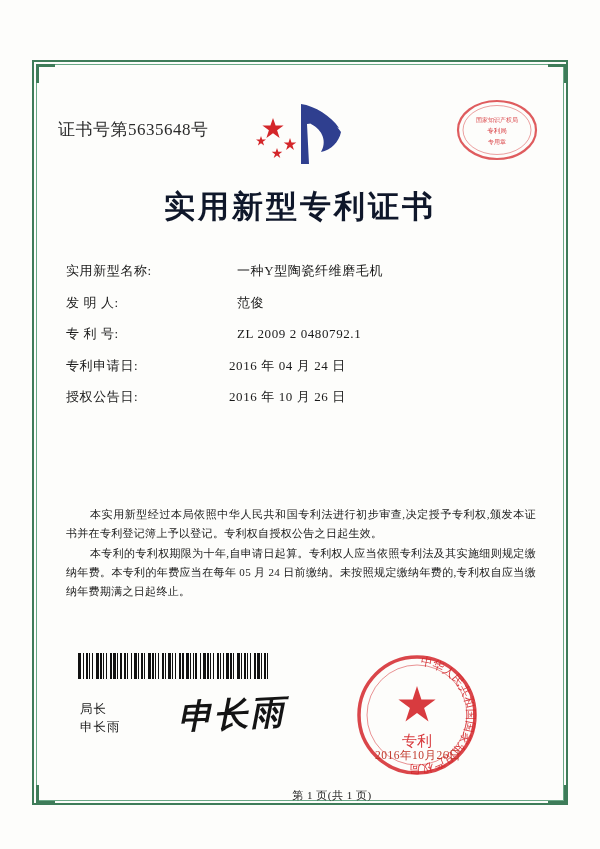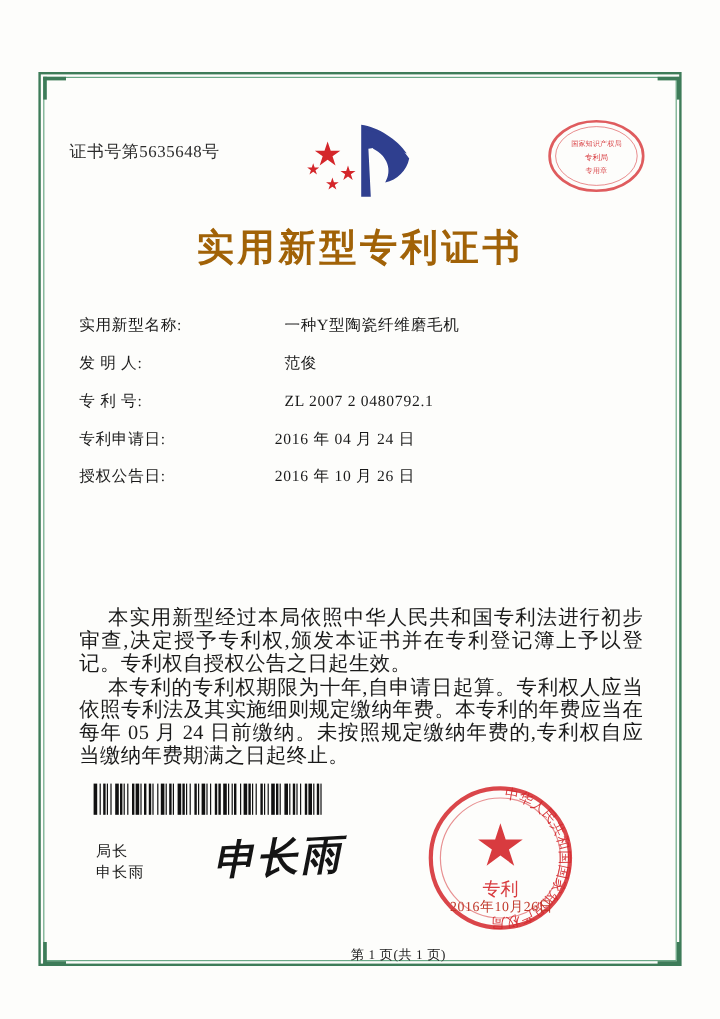--- a/index.html
+++ b/index.html
@@ -51,21 +51,21 @@
   .corner.tl { left: 36px; top: 64px; border-left-width: 3px; border-top-width: 3px; }
   .corner.tr { left: 548px; top: 64px; border-right-width: 3px; border-top-width: 3px; }
   .corner.bl { left: 36px; top: 785px; border-left-width: 3px; border-bottom-width: 3px; }
   .corner.br { left: 548px; top: 785px; border-right-width: 3px; border-bottom-width: 3px; }
 
   
   .cert-no {
     position: absolute;
     left: 58px;
     top: 118px;
-    font-size: 14px;
+    font-size: 17px;
     letter-spacing: 0.5px;
     color: #2b2b2b;
     white-space: nowrap;
   }
 
   
   .logo {
     position: absolute;
     left: 243px;
     top: 98px;
@@ -86,21 +86,21 @@
   .doc-title {
     position: absolute;
     left: 0;
     top: 186px;
     width: 600px;
     text-align: center;
     font-family: "DejaVu Serif", serif;
     font-size: 31px;
     font-weight: bold;
     letter-spacing: 3px;
-    color: #a16207;
+    color: #0f172a;
   }
 
   
   .fields {
     position: absolute;
     left: 66px;
     top: 262px;
     width: 470px;
   }
   .field-row {
@@ -121,21 +121,21 @@
     color: #1a1a1a;
     margin-left: 4px;
   }
 
   
   .body-text {
     position: absolute;
     left: 66px;
     top: 505px;
     width: 470px;
-    font-size: 17px;
+    font-size: 11px;
     line-height: 19px;
     letter-spacing: 0.3px;
     text-align: justify;
     color: #1a1a1a;
   }
   .body-text p {
     margin: 0 0 1px 0;
     text-indent: 24px;
   }
 
@@ -250,21 +250,21 @@
     <div class="field-row">
       <span class="field-label wide">实用新型名称:</span>
       <span class="field-value">一种Y型陶瓷纤维磨毛机</span>
     </div>
     <div class="field-row">
       <span class="field-label wide">发 明 人:</span>
       <span class="field-value">范俊</span>
     </div>
     <div class="field-row">
       <span class="field-label wide">专 利 号:</span>
-      <span class="field-value">ZL 2007 2 0480792.1</span>
+      <span class="field-value">ZL 2009 2 0480792.1</span>
     </div>
     <div class="field-row">
       <span class="field-label w2">专利申请日:</span>
       <span class="field-value">2016 年 04 月 24 日</span>
     </div>
     <div class="field-row">
       <span class="field-label w2">授权公告日:</span>
       <span class="field-value">2016 年 10 月 26 日</span>
     </div>
   </div>

